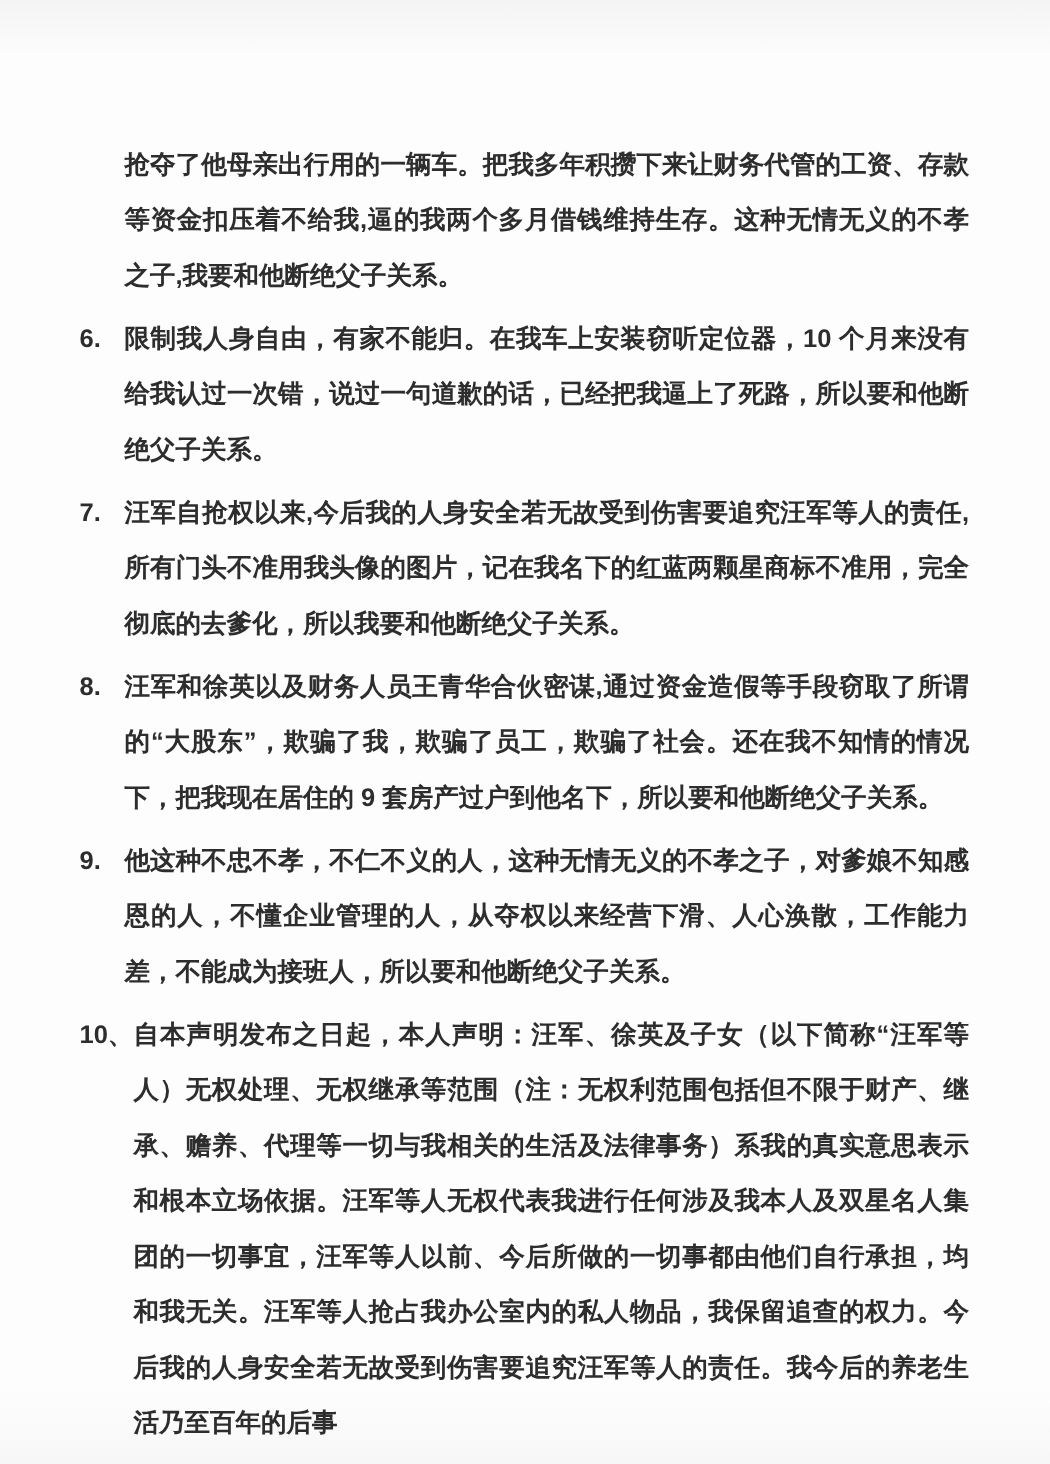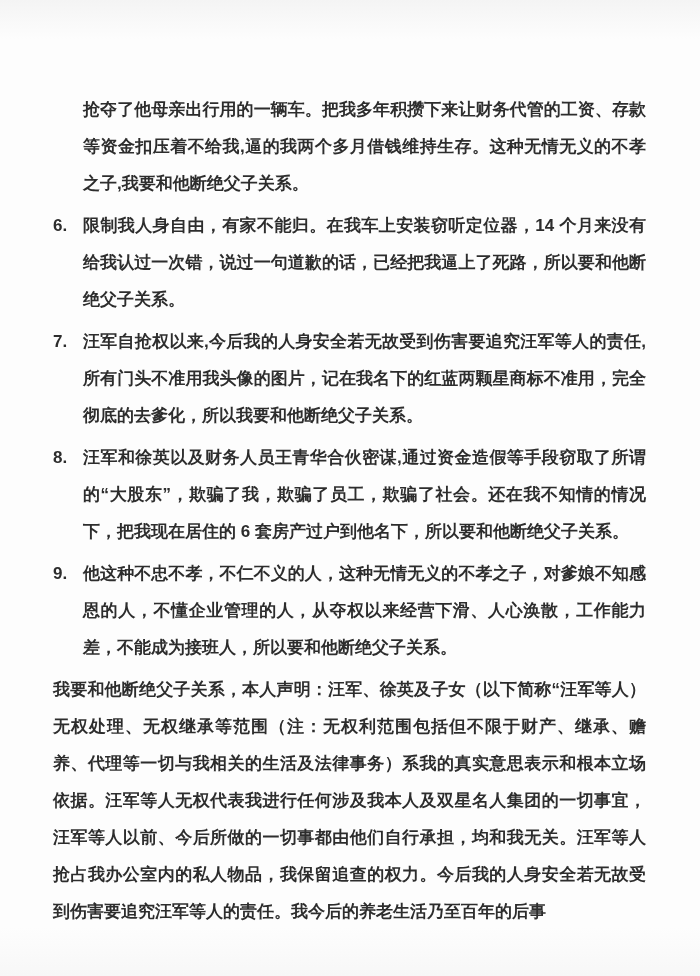--- a/index.html
+++ b/index.html
@@ -43,35 +43,36 @@
 </style>
 </head>
 <body>
 
 <div class="page">
 
   <p class="para-cont">抢夺了他母亲出行用的一辆车。把我多年积攒下来让财务代管的工资、存款等资金扣压着不给我,逼的我两个多月借钱维持生存。这种无情无义的不孝之子,我要和他断绝父子关系。</p>
 
   <div class="item">
     <span class="num">6.</span>
-    <span class="txt">限制我人身自由，有家不能归。在我车上安装窃听定位器，14 个月来没有给我认过一次错，说过一句道歉的话，已经把我逼上了死路，所以要和他断绝父子关系。</span>
+    <span class="txt">限制我人身自由，有家不能归。在我车上安装窃听定位器，10 个月来没有给我认过一次错，说过一句道歉的话，已经把我逼上了死路，所以要和他断绝父子关系。</span>
   </div>
 
   <div class="item">
     <span class="num">7.</span>
     <span class="txt">汪军自抢权以来,今后我的人身安全若无故受到伤害要追究汪军等人的责任,所有门头不准用我头像的图片，记在我名下的红蓝两颗星商标不准用，完全彻底的去爹化，所以我要和他断绝父子关系。</span>
   </div>
 
   <div class="item">
     <span class="num">8.</span>
-    <span class="txt">汪军和徐英以及财务人员王青华合伙密谋,通过资金造假等手段窃取了所谓的“大股东”，欺骗了我，欺骗了员工，欺骗了社会。还在我不知情的情况下，把我现在居住的 6 套房产过户到他名下，所以要和他断绝父子关系。</span>
+    <span class="txt">汪军和徐英以及财务人员王青华合伙密谋,通过资金造假等手段窃取了所谓的“大股东”，欺骗了我，欺骗了员工，欺骗了社会。还在我不知情的情况下，把我现在居住的 9 套房产过户到他名下，所以要和他断绝父子关系。</span>
   </div>
 
   <div class="item">
     <span class="num">9.</span>
     <span class="txt">他这种不忠不孝，不仁不义的人，这种无情无义的不孝之子，对爹娘不知感恩的人，不懂企业管理的人，从夺权以来经营下滑、人心涣散，工作能力差，不能成为接班人，所以要和他断绝父子关系。</span>
   </div>
 
   <div class="item">
-    <span class="txt">我要和他断绝父子关系，本人声明：汪军、徐英及子女（以下简称“汪军等人）无权处理、无权继承等范围（注：无权利范围包括但不限于财产、继承、赡养、代理等一切与我相关的生活及法律事务）系我的真实意思表示和根本立场依据。汪军等人无权代表我进行任何涉及我本人及双星名人集团的一切事宜，汪军等人以前、今后所做的一切事都由他们自行承担，均和我无关。汪军等人抢占我办公室内的私人物品，我保留追查的权力。今后我的人身安全若无故受到伤害要追究汪军等人的责任。我今后的养老生活乃至百年的后事</span>
+    <span class="num">10、</span>
+    <span class="txt">自本声明发布之日起，本人声明：汪军、徐英及子女（以下简称“汪军等人）无权处理、无权继承等范围（注：无权利范围包括但不限于财产、继承、赡养、代理等一切与我相关的生活及法律事务）系我的真实意思表示和根本立场依据。汪军等人无权代表我进行任何涉及我本人及双星名人集团的一切事宜，汪军等人以前、今后所做的一切事都由他们自行承担，均和我无关。汪军等人抢占我办公室内的私人物品，我保留追查的权力。今后我的人身安全若无故受到伤害要追究汪军等人的责任。我今后的养老生活乃至百年的后事</span>
   </div>
 
 </div>
 
 </body></html>

